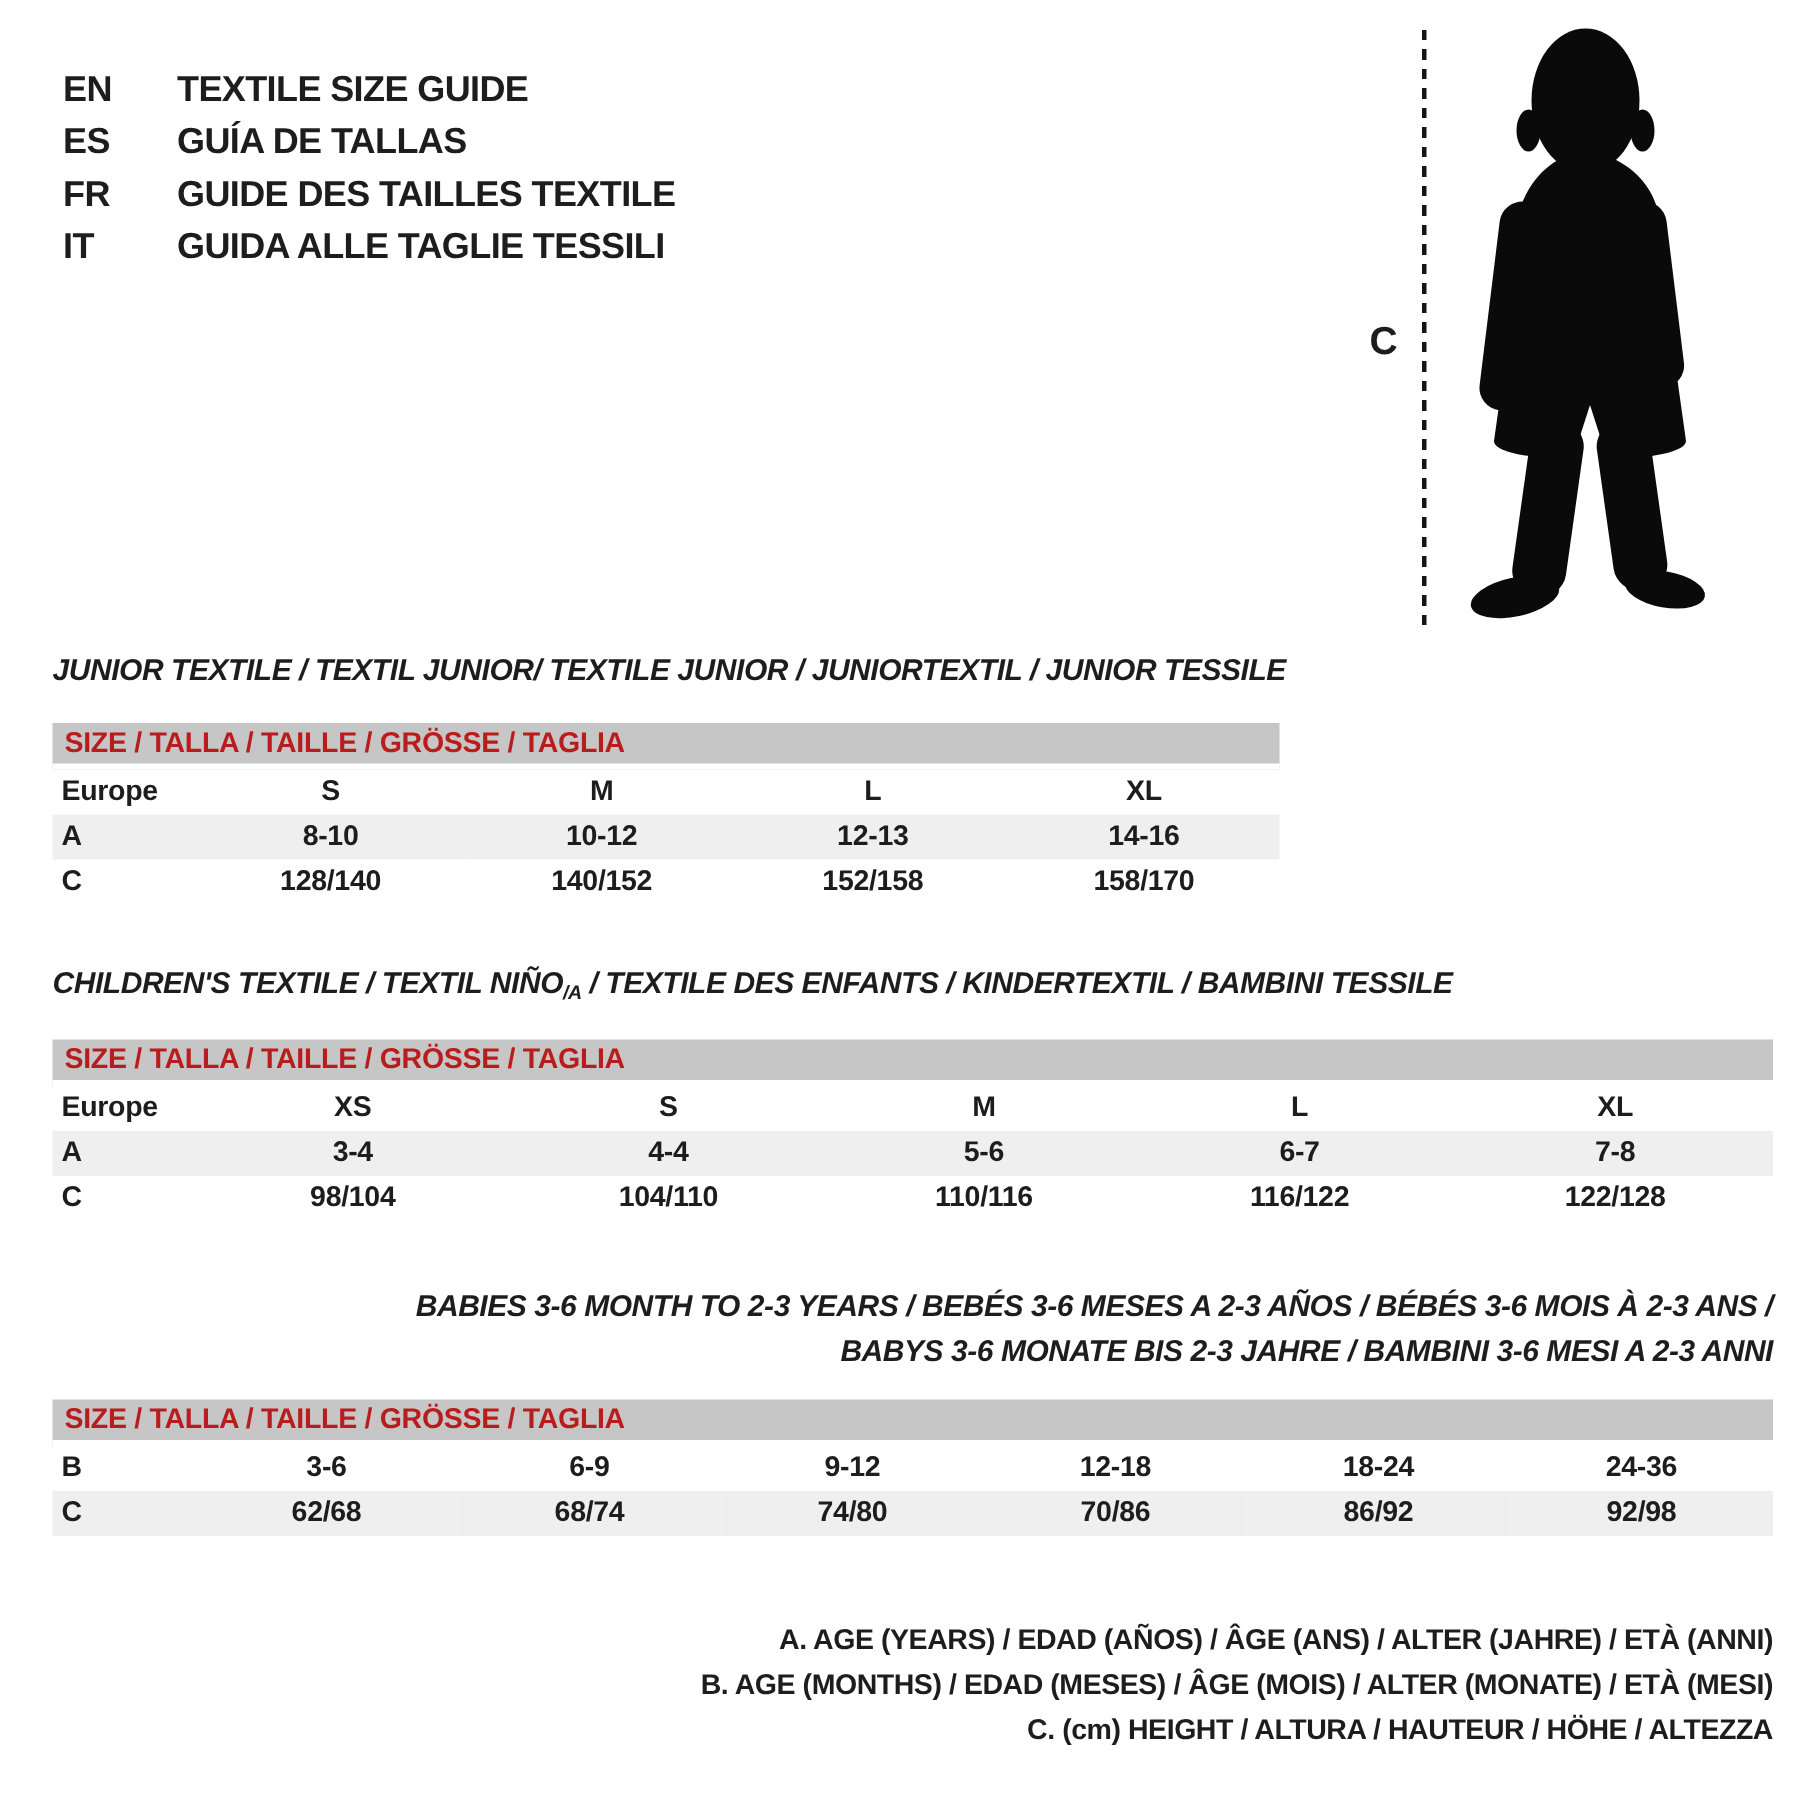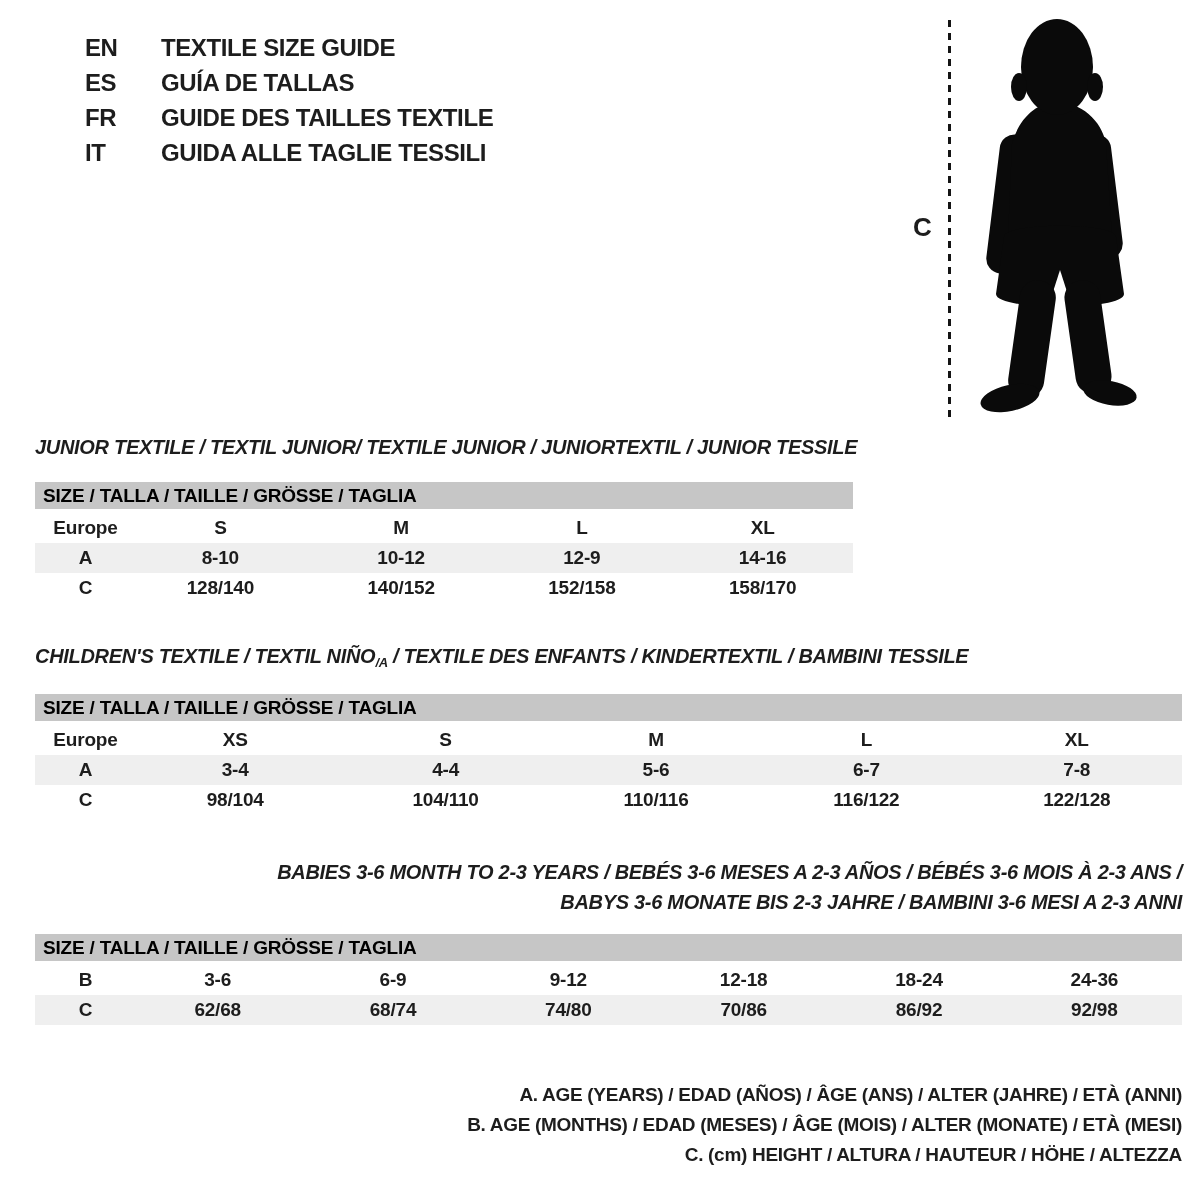--- a/index.html
+++ b/index.html
@@ -5,21 +5,21 @@
   * { box-sizing: border-box; margin: 0; padding: 0; }
   html, body { background: #ffffff; }
   body {
     width: 1200px; height: 1200px;
     font-family: "Liberation Sans", "DejaVu Sans", sans-serif;
     color: #1d1d1d;
   }
   .page { position: relative; width: 1200px; height: 1200px; background: #fff; overflow: hidden; }
 
   
-  .lang-list { position: absolute; left: 42px; top: 30px; margin-left: 43px; }
+  .lang-list { position: absolute; left: 42px; top: 42px; }
   .lang-row { display: flex; font-size: 24px; font-weight: 700; line-height: 35px; letter-spacing: -0.4px; }
   .lang-code { width: 76px; }
 
   
   .figure { position: absolute; left: 905px; top: 12px; width: 292px; height: 418px; }
   .dash-line {
     position: absolute; left: 43px; top: 8px; width: 3px; height: 397px;
     background: repeating-linear-gradient(to bottom, #141414 0px, #141414 7px, transparent 7px, transparent 13px);
   }
   .c-label { position: absolute; left: 8px; top: 200px; font-size: 26px; font-weight: 700; }
@@ -33,24 +33,24 @@
   .subscr { font-size: 13px; font-weight: 700; position: relative; top: 4px; }
 
   table.size-table { border-collapse: separate; border-spacing: 0; table-layout: fixed; }
   .w-junior { width: 818px; }
   .w-full { width: 1147px; }
   table.size-table td {
     height: 30px; text-align: center; vertical-align: middle;
     font-size: 19px; font-weight: 700; color: #1d1d1d; letter-spacing: -0.2px;
   }
   table.size-table tr.bar td {
-    background: #c6c6c6; color: #000000; text-align: left; padding-left: 8px;
+    background: #c6c6c6; color: #b91c1c; text-align: left; padding-left: 8px;
     height: 31px; border-bottom: 4px solid #ffffff;
   }
-  table.size-table td.rlabel { text-align: center; padding-left: 6px; }
+  table.size-table td.rlabel { text-align: left; padding-left: 6px; }
   table.size-table tr.alt td { background: #efefef; }
   col.c-label-col { width: 95px; }
 
   .legend { margin-top: 55px; }
   .legend-line { font-size: 19px; font-weight: 700; line-height: 30px; letter-spacing: -0.3px; text-align: right; }
 </style>
 </head>
 <body>
 
 <div class="page">
@@ -123,21 +123,21 @@
           <td class="rlabel">Europe</td>
           <td>S</td>
           <td>M</td>
           <td>L</td>
           <td>XL</td>
         </tr>
         <tr class="alt">
           <td class="rlabel">A</td>
           <td>8-10</td>
           <td>10-12</td>
-          <td>12-9</td>
+          <td>12-13</td>
           <td>14-16</td>
         </tr>
         <tr>
           <td class="rlabel">C</td>
           <td>128/140</td>
           <td>140/152</td>
           <td>152/158</td>
           <td>158/170</td>
         </tr>
       </tbody>

